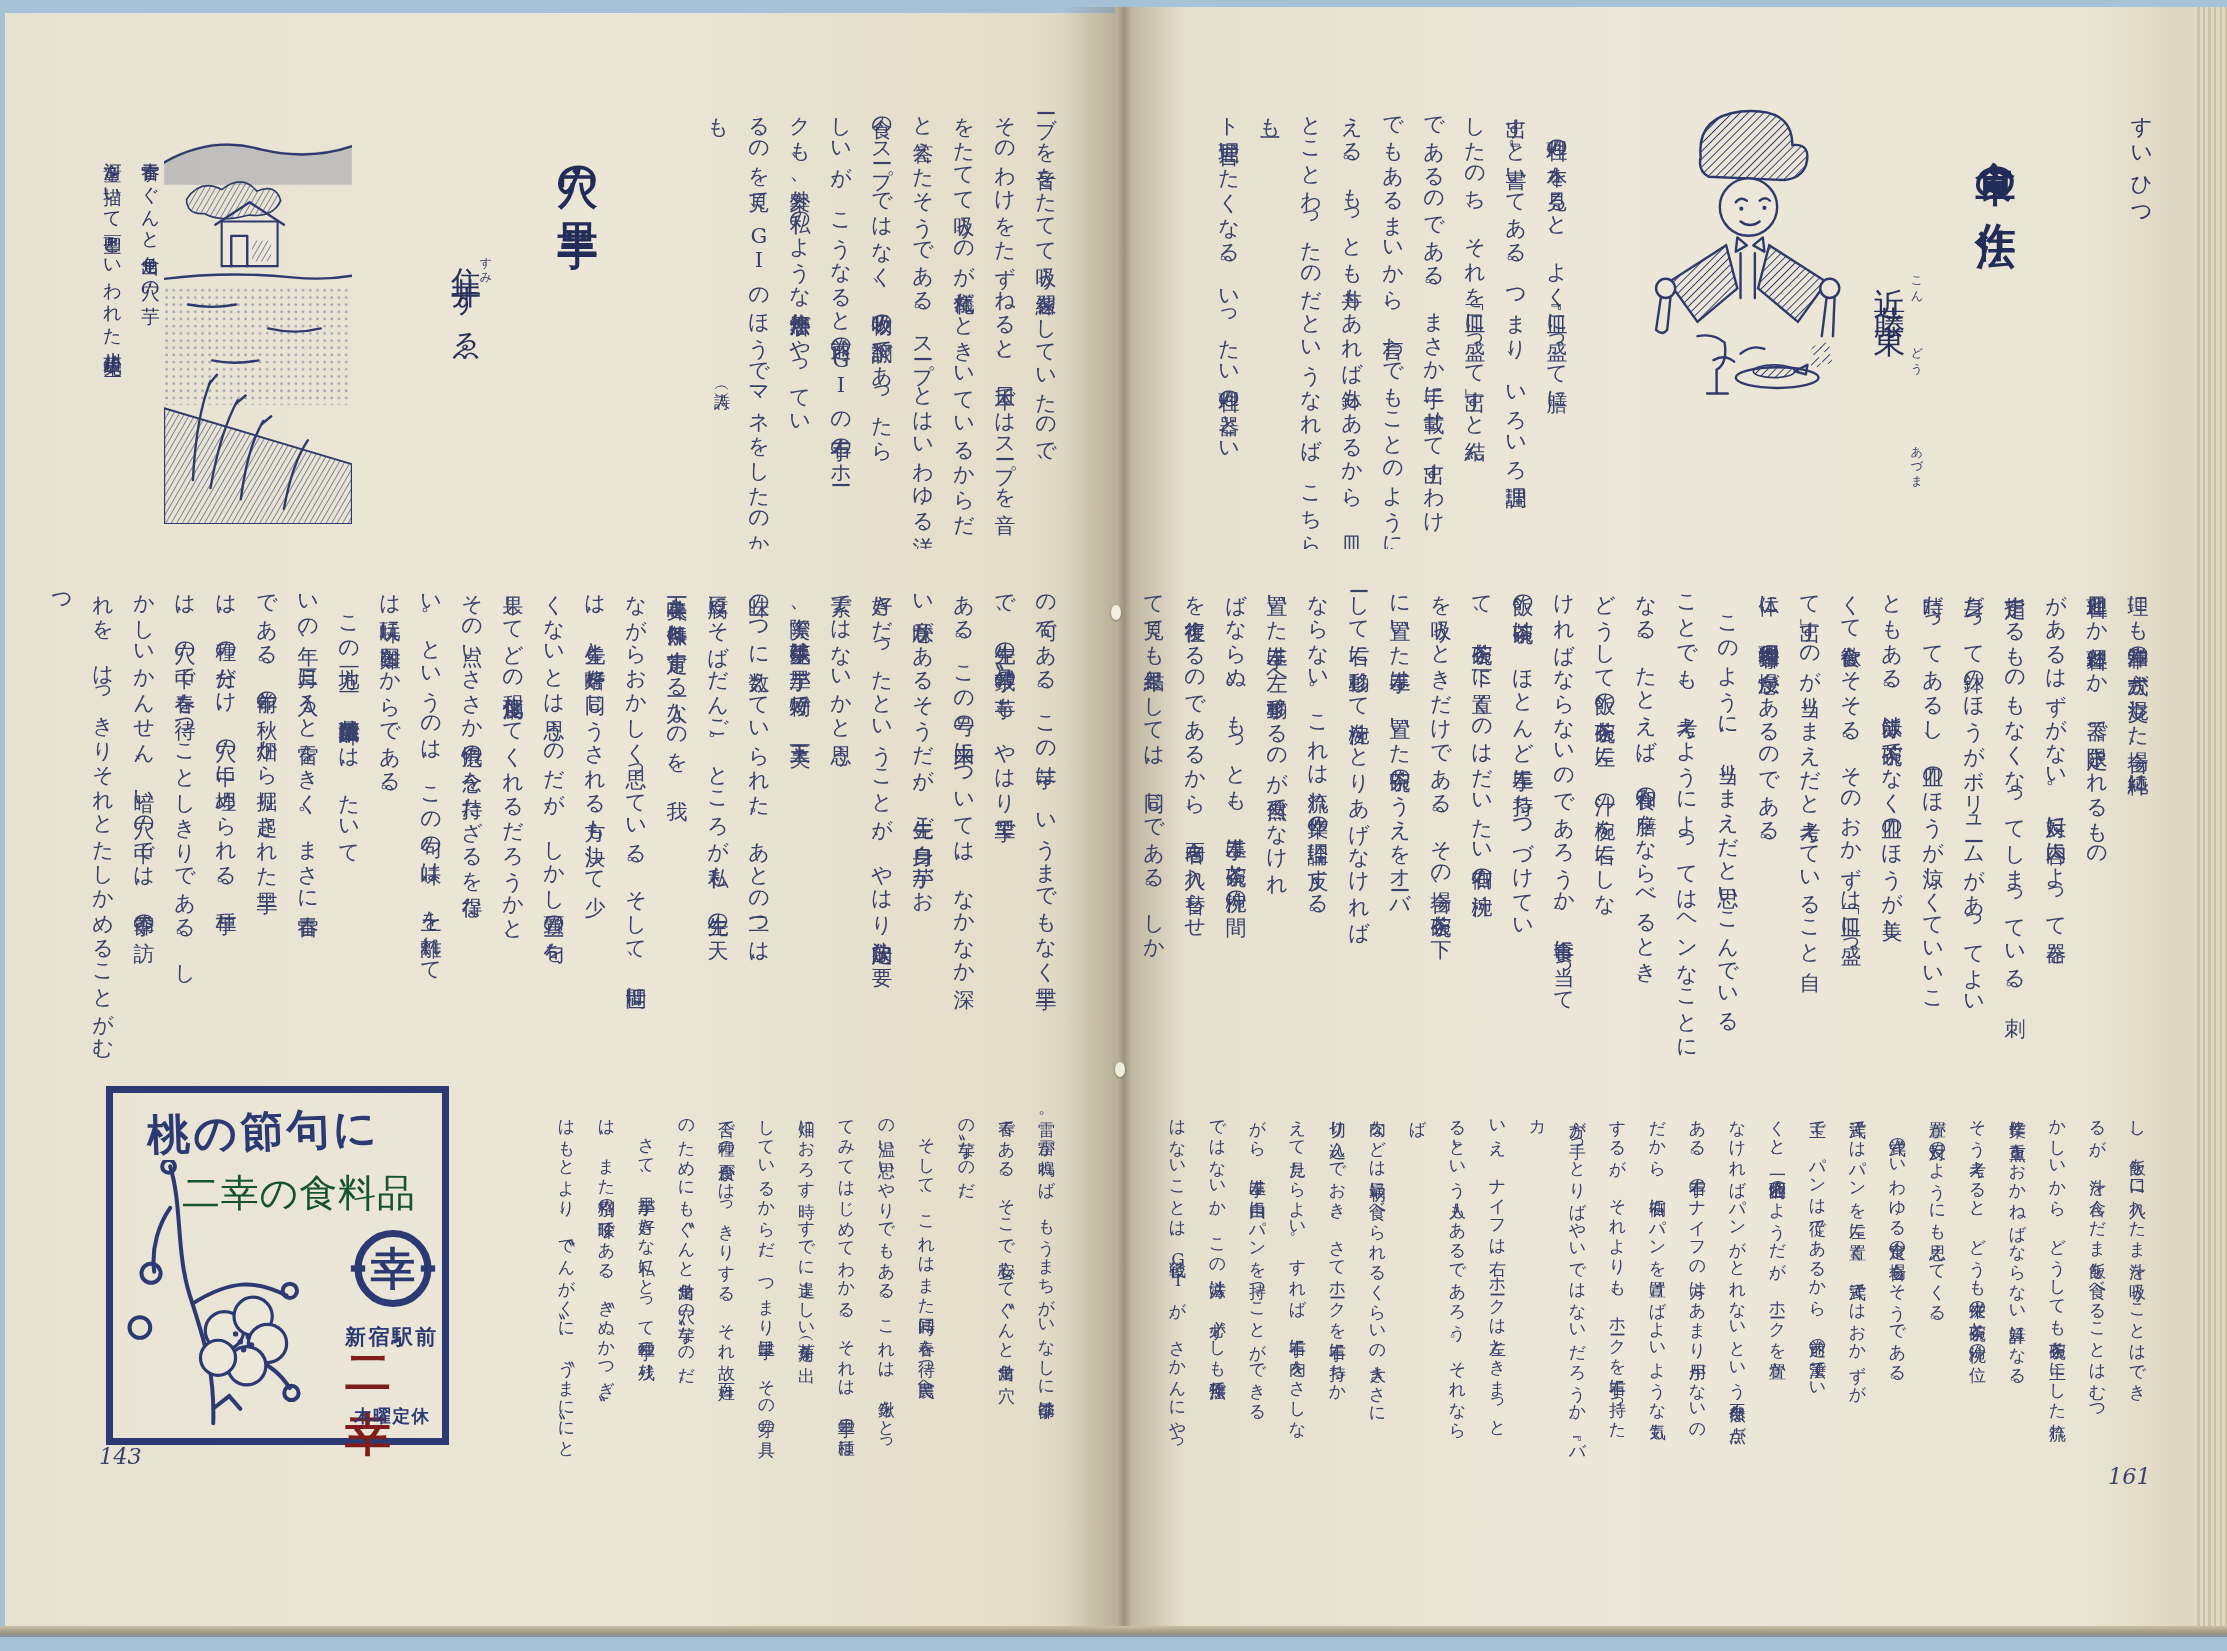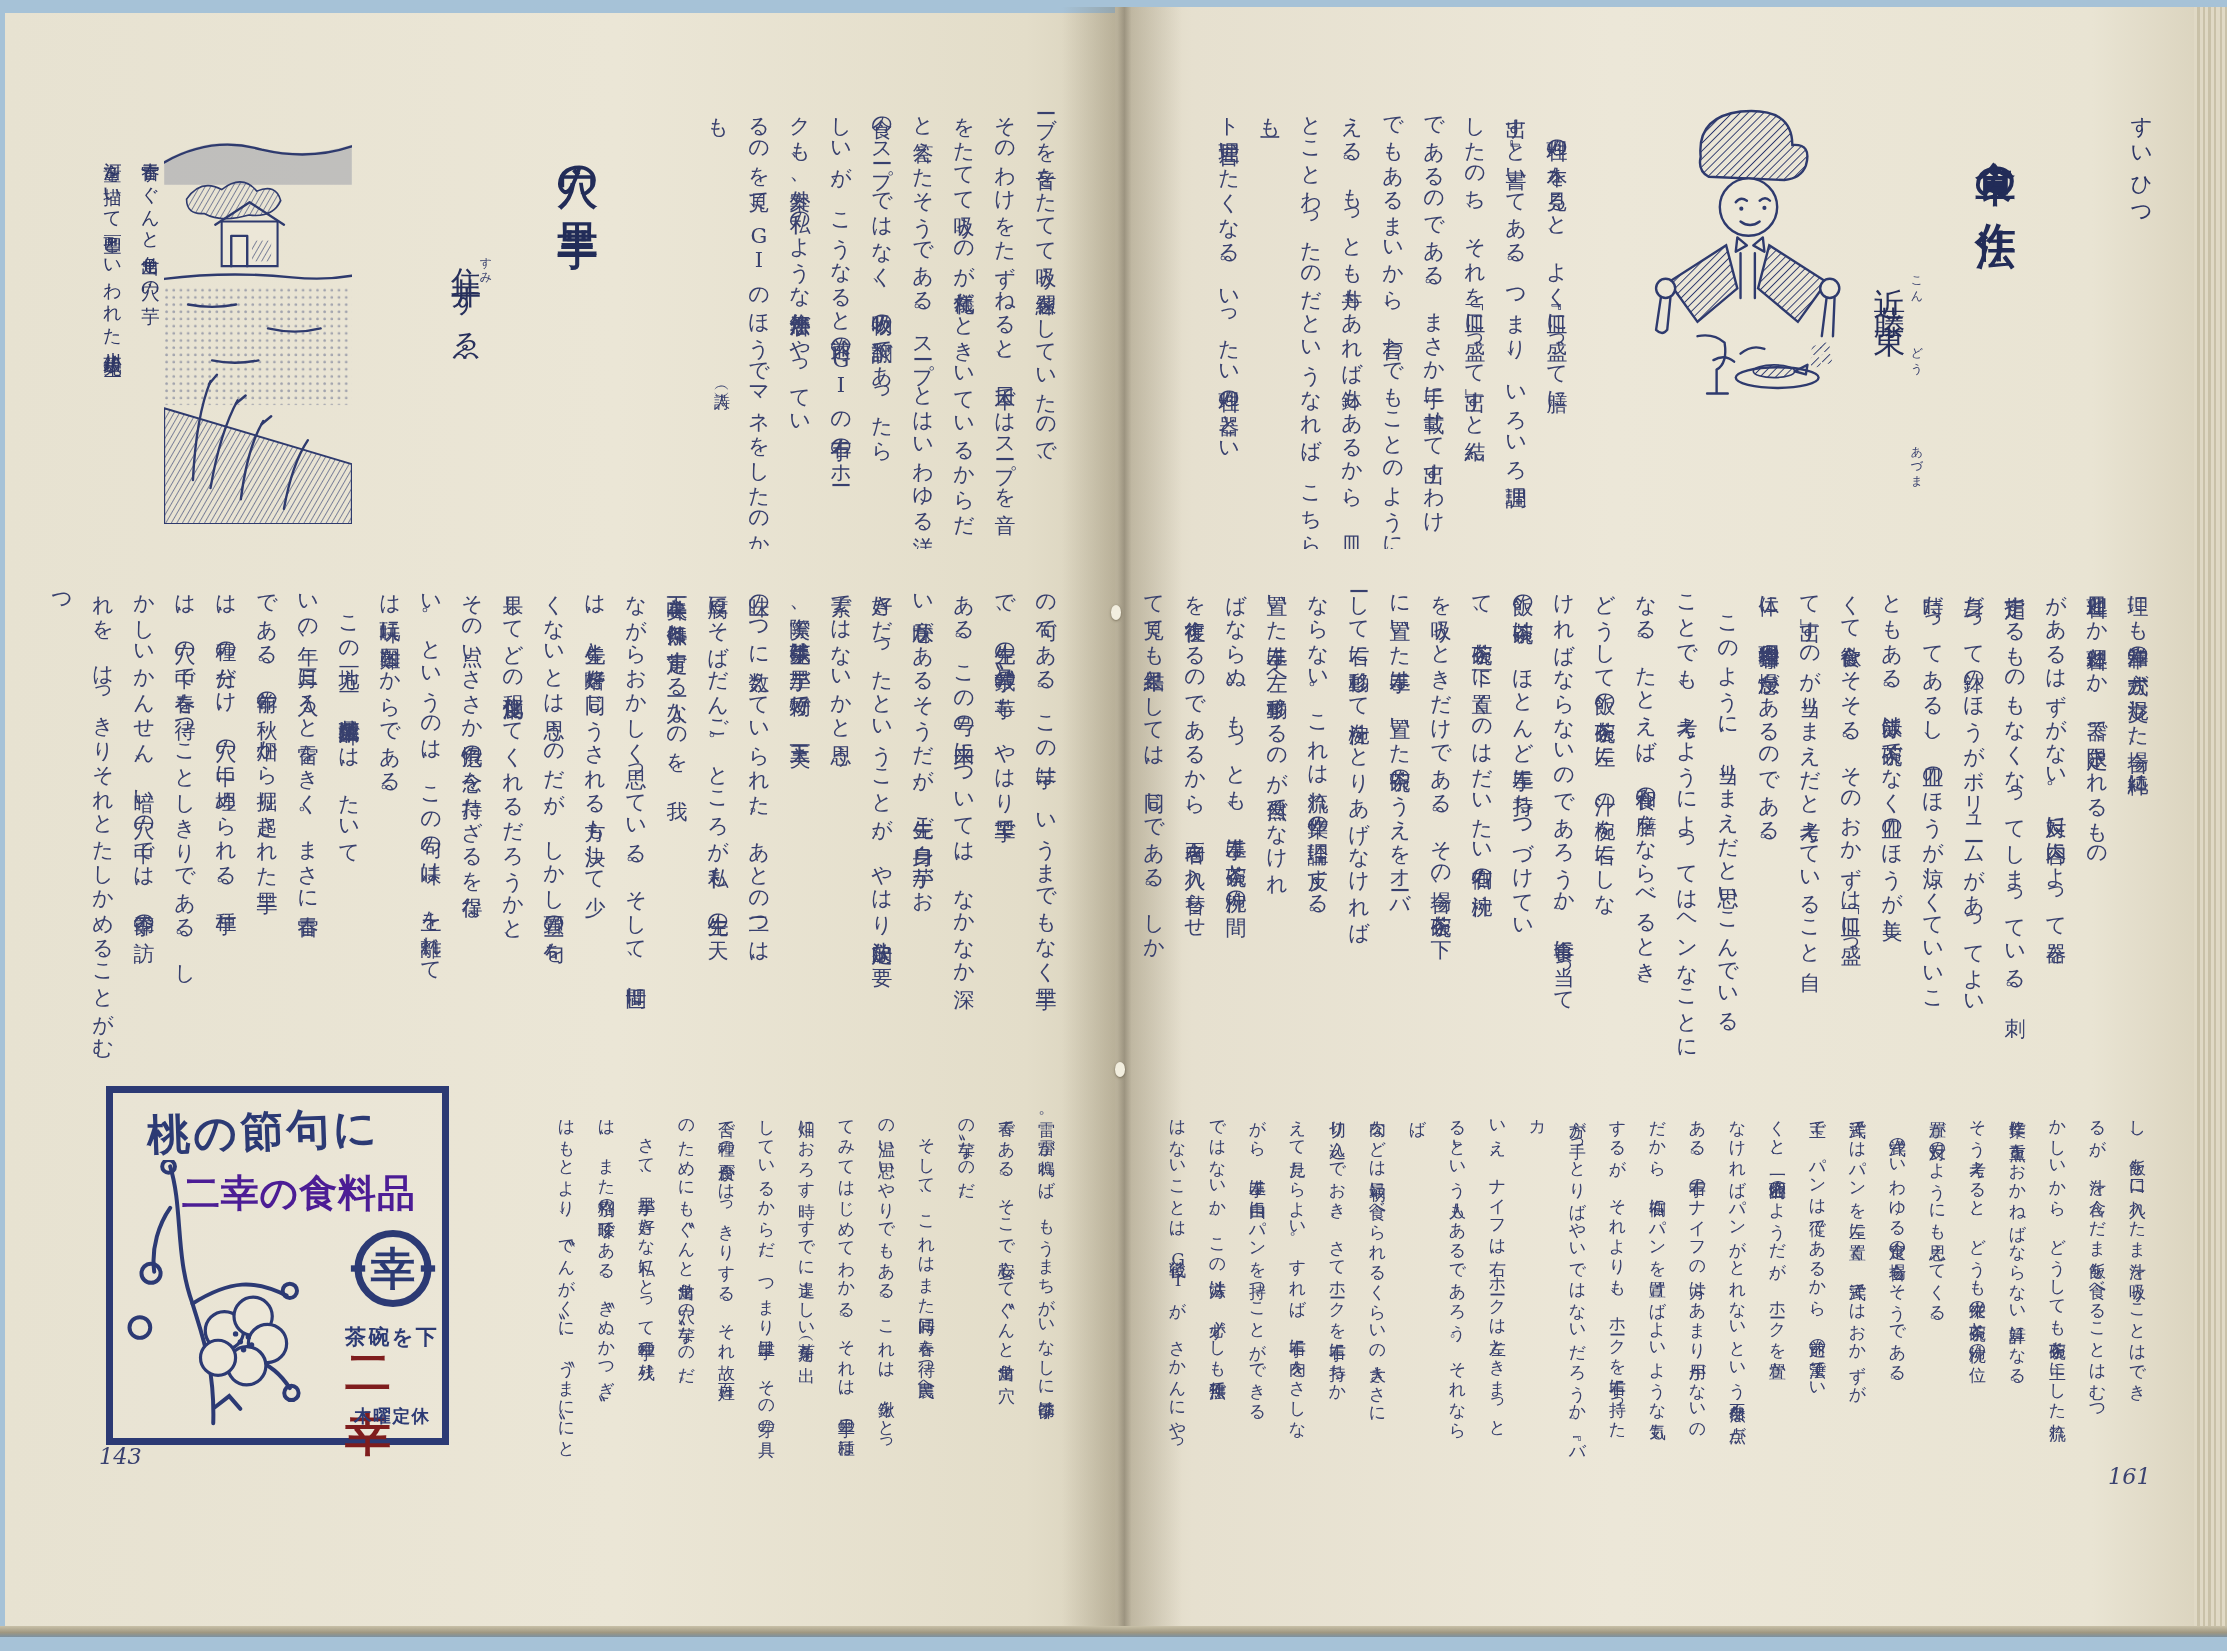--- a/index.html
+++ b/index.html
@@ -26,21 +26,21 @@
   .author-name{font-size:32px;letter-spacing:19px;color:#27305c;}
   .author-name2{font-size:30px;letter-spacing:10.4px;color:#27305c;}
   .ruby-txt{font-size:12px;letter-spacing:0.8px;color:#38406e;}
   .poet{font-size:16px;letter-spacing:0.8px;color:#38406e;}
   .pagenum{position:absolute;font-size:22.4px;font-style:italic;color:#3a4270;
     font-family:"DejaVu Serif","Liberation Serif",serif;}
   .ad-box{position:absolute;left:106px;top:1086px;width:329px;height:345px;border:7.2px solid #2c3a74;
     background:rgba(255,255,255,.06);}
   .ad-box .h1{position:absolute;left:34px;top:9.6px;font-size:43px;font-weight:bold;color:#2c3a74;
     transform:rotate(-2deg);letter-spacing:3.2px;white-space:nowrap;}
-  .ad-box .h2{position:absolute;left:69px;top:75px;font-size:38px;font-weight:bold;color:#4c1d95;
+  .ad-box .h2{position:absolute;left:69px;top:75px;font-size:38px;font-weight:normal;color:#14532d;
     letter-spacing:0.8px;white-space:nowrap;}
   .ad-box .loc{position:absolute;left:232px;top:230px;font-size:21px;font-weight:bold;color:#2c3a74;letter-spacing:2.4px;}
   .ad-box .brand{position:absolute;left:232px;top:249px;font-size:46px;font-weight:bold;color:#7f1d1d;letter-spacing:4.8px;}
   .ad-box .closed{position:absolute;left:241px;top:311px;font-size:17.6px;font-weight:bold;color:#2c3a74;letter-spacing:1.6px;font-family:Liberation Serif, serif;}
   svg{position:absolute;}
   .stroke{fill:none;stroke:#2e3a6e;stroke-width:3;stroke-linecap:round;stroke-linejoin:round;}
 </style>
 </head>
 <body>
 
@@ -270,21 +270,21 @@
           <circle cx="166" cy="232" r="3.4"></circle>
       </g>
       <path d="M120,310 l18,-14 l14,16" fill="none" stroke="#2c3a74" stroke-width="5" stroke-linecap="round"></path>
     </svg>
     <svg style="left:236px;top:131px;" width="88" height="89" viewBox="0 0 110 112">
       <circle cx="55" cy="56" r="44" fill="none" stroke="#2c3a74" stroke-width="9"></circle>
       <line x1="2" y1="56" x2="20" y2="56" stroke="#2c3a74" stroke-width="8"></line>
       <line x1="90" y1="56" x2="108" y2="56" stroke="#2c3a74" stroke-width="8"></line>
       <text x="55" y="76" font-size="56" font-weight="bold" fill="#2c3a74" text-anchor="middle" font-family="DejaVu Serif, Liberation Serif, serif">幸</text>
     </svg>
-    <div class="loc">茶碗を下</div>
+    <div class="loc">新宿駅前</div>
     <div class="brand">二幸</div>
     <div class="closed">木曜定休</div>
   </div>
 
   <div class="pagenum" style="left:99px;top:1443px;">143</div>
 
 </div>
 
 
 </body></html>

